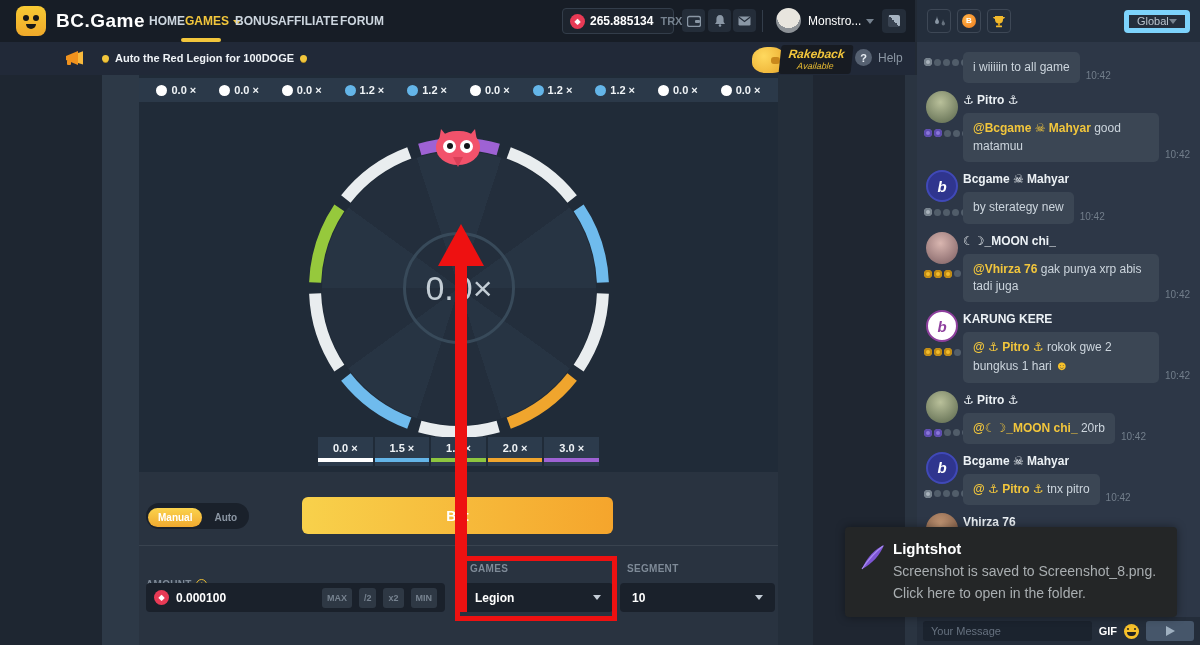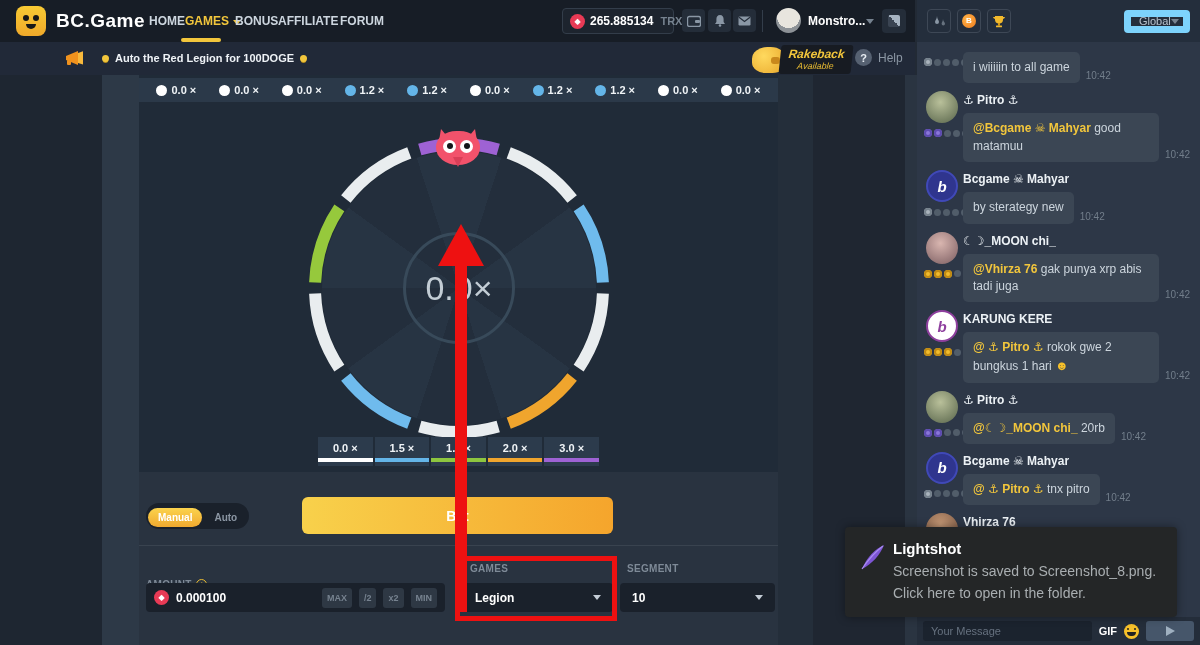--- a/index.html
+++ b/index.html
@@ -29,21 +29,21 @@
     display:flex; align-items:center; justify-content:center; color:#fff; font-size:8px; }
   .balance-amt { color:#fff; font-size:12px; font-weight:bold; }
   .balance-cur { color:#76828f; font-size:11px; font-weight:bold; margin-left:2px; }
   .caret-gray { display:inline-block; width:0; height:0; border-left:4px solid transparent;
     border-right:4px solid transparent; border-top:5px solid #76828f; }
   .hdr-btn { top:9px; width:23px; height:23px; background:#242d39; border-radius:4px;
     display:flex; align-items:center; justify-content:center; cursor:pointer; }
   .hdr-divider { left:762px; top:10px; width:1px; height:22px; background:#333d4a; }
   .avatar-sm { left:776px; top:8px; width:25px; height:25px; border-radius:50%;
     background:radial-gradient(circle at 50% 35%,#e8e5de 55%,#8d9297 56%); }
-  .username { left:808px; top:14px; color:#fff; font-size:12px; font-weight:bold; }
+  .username { left:808px; top:14px; color:#fff; font-size:12px; font-weight:normal; }
   .layout-btn { left:882px; top:9px; width:24px; height:24px; background:#242d39; border-radius:4px;
     display:flex; align-items:center; justify-content:center; cursor:pointer; }
   .layout-glyph { width:12px; height:12px; background:linear-gradient(225deg,#a7b4c2 50%,#3a4452 50%); border-radius:2px; }
 
   
   #announce { left:0; top:42px; width:915px; height:33px; background:#212938; z-index:9; }
   .bulb { display:inline-block; width:7px; height:7px; border-radius:50%; background:#f2c63c;
     box-shadow:0 2px 0 -1px #b98f1d; margin:0 6px; }
   .announce-text { color:#eef2f6; font-size:11px; font-weight:bold; }
   .rakeback { left:752px; top:3px; display:flex; align-items:center; cursor:pointer; }
@@ -136,21 +136,21 @@
     border-right:23px solid transparent; border-bottom:42px solid #ee1111; z-index:41; }
 
   
   #chat { left:917px; top:0; width:283px; height:645px; background:#2d3747; }
   #chat-header { left:0; top:0; width:283px; height:42px; background:#242e3c;
     display:flex; align-items:center; padding:0 10px; gap:6px; }
   .chat-hbtn { width:24px; height:24px; border:1px solid #3e4856; border-radius:4px;
     display:flex; align-items:center; justify-content:center; cursor:pointer; }
   .fireball { width:14px; height:14px; border-radius:50%; background:radial-gradient(circle at 35% 35%,#ffb347,#f07c1e);
     color:#fff; font-size:8px; font-weight:bold; text-align:center; line-height:14px; }
-  .channel-select { margin-left:auto; width:66px; height:23px; border:7px solid #7dd3fc; border-radius:4px;
+  .channel-select { margin-left:auto; width:66px; height:23px; border:5px solid #7dd3fc; border-radius:4px;
     display:flex; align-items:center; justify-content:space-between; padding:0 8px; cursor:pointer; }
   .channel-select .val { color:#b9c3cd; font-size:11px; }
   #chat-list { left:0; top:42px; width:283px; height:575px; overflow:hidden;
     display:flex; flex-direction:column; gap:8px; padding:10px 8px 0 4px; position:absolute; }
   .msg { display:flex; }
   .msg-left { width:42px; flex:none; display:flex; flex-direction:column; align-items:flex-start; padding-left:2px; }
   .cavatar { width:32px; height:32px; border-radius:50%; margin-left:3px; flex:none;
     display:flex; align-items:center; justify-content:center; color:#fff; font-weight:bold; font-size:15px; }
   .av-photo-green { background:radial-gradient(circle at 45% 35%,#b9c09a,#57644a); }
   .av-photo-pink  { background:radial-gradient(circle at 45% 35%,#d9b6b0,#7a5c60); }

